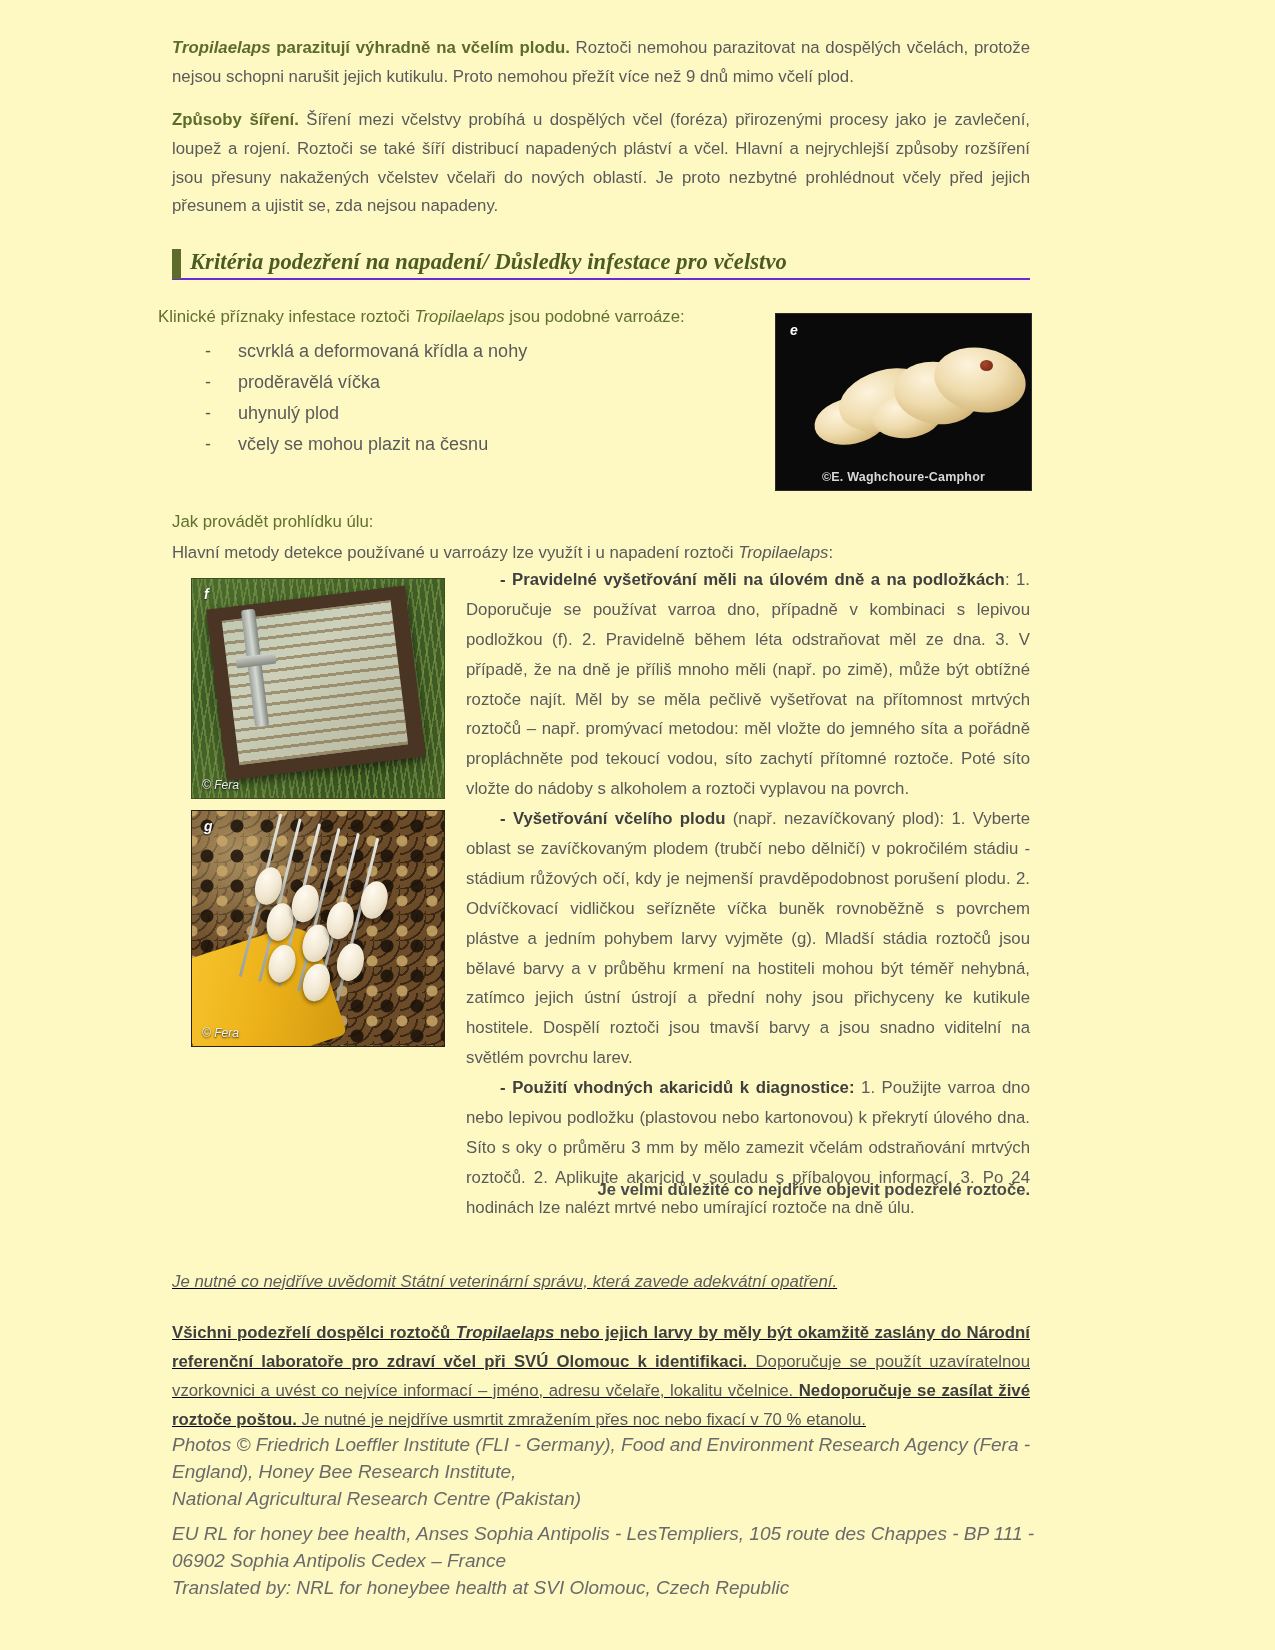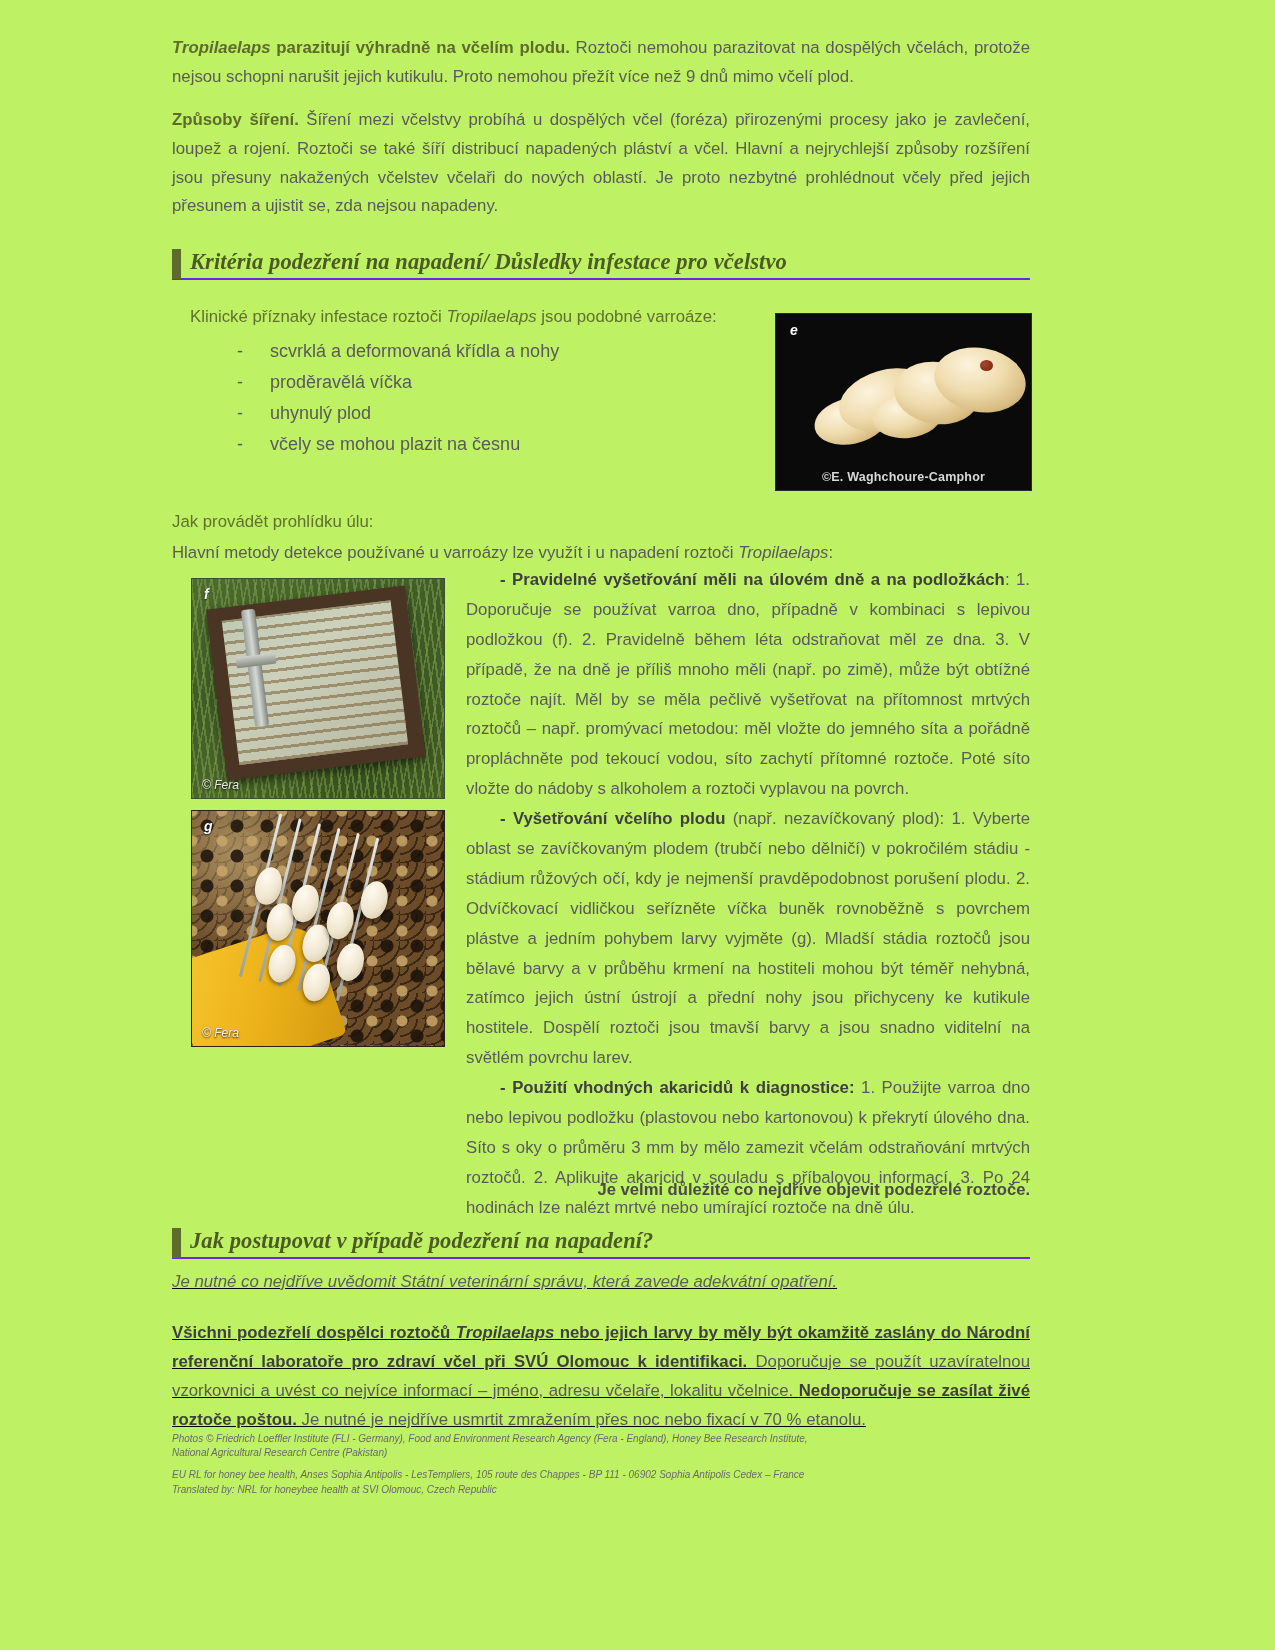--- a/index.html
+++ b/index.html
@@ -12,21 +12,21 @@
     height: 1650px;
     font-family: "Liberation Sans", sans-serif;
     position: relative;
     overflow: hidden;
   }
   .page {
     position: absolute;
     left: 0; top: 0;
     width: 1275px;
     height: 1650px;
-    background: #bef264;
+    background: #fef9c3;
   }
   .content {
     position: absolute;
     left: 172px;
     top: 34px;
     width: 858px;
   }
 
   
   p {
@@ -319,21 +319,21 @@
     color: #4a4a4a;
   }
 
   
   .footer {
     position: absolute;
     left: 172px;
     top: 1432px;
     width: 880px;
     font-style: italic;
-    font-size: 10px;
+    font-size: 19px;
     line-height: 1.42;
     color: #6a6a6a;
   }
   .footer .grp { margin-bottom: 8px; }
 </style>
 </head>
 <body>
 
 <div class="page">
 
@@ -345,21 +345,21 @@
 
     <p>
       <span class="bold-green">Způsoby šíření.</span><span> Šíření mezi včelstvy probíhá u dospělých včel (foréza) přirozenými procesy jako je zavlečení, loupež a rojení. Roztoči se také šíří distribucí napadených pláství a včel. Hlavní a nejrychlejší způsoby rozšíření jsou přesuny nakažených včelstev včelaři do nových oblastí. Je proto nezbytné prohlédnout včely před jejich přesunem a ujistit se, zda nejsou napadeny.</span>
     </p>
   </div>
 
   <div class="block" style="left:172px; top:249px; width:858px;">
     <div class="section-head">Kritéria podezření na napadení/ Důsledky infestace pro včelstvo</div>
   </div>
 
-  <div class="block" style="left:190px; top:303px; width:580px;">
+  <div class="block" style="left:158px; top:303px; width:580px;">
     <p style="margin-bottom:4px;">
       <span class="green-text">Klinické příznaky infestace roztoči </span><span class="green-text ital">Tropilaelaps</span><span class="green-text"> jsou podobné varroáze:</span>
     </p>
     <ul class="dashlist">
       <li>scvrklá a deformovaná křídla a nohy</li>
       <li>proděravělá víčka</li>
       <li>uhynulý plod</li>
       <li>včely se mohou plazit na česnu</li>
     </ul>
   </div>
@@ -425,23 +425,20 @@
     <p class="indent-first">
       <span class="bold-dark">- Vyšetřování včelího plodu</span><span> (např. nezavíčkovaný plod): 1. Vyberte oblast se zavíčkovaným plodem (trubčí nebo dělničí) v pokročilém stádiu - stádium růžových očí, kdy je nejmenší pravděpodobnost porušení plodu. 2. Odvíčkovací vidličkou seřízněte víčka buněk rovnoběžně s povrchem plástve a jedním pohybem larvy vyjměte (g). Mladší stádia roztočů jsou bělavé barvy a v průběhu krmení na hostiteli mohou být téměř nehybná, zatímco jejich ústní ústrojí a přední nohy jsou přichyceny ke kutikule hostitele. Dospělí roztoči jsou tmavší barvy a jsou snadno viditelní na světlém povrchu larev.</span>
     </p>
     <p class="indent-first">
       <span class="bold-dark">- Použití vhodných akaricidů k diagnostice:</span><span> 1. Použijte varroa dno nebo lepivou podložku (plastovou nebo kartonovou) k překrytí úlového dna. Síto s oky o průměru 3 mm by mělo zamezit včelám odstraňování mrtvých roztočů. 2. Aplikujte akaricid v souladu s příbalovou informací. 3. Po 24 hodinách lze nalézt mrtvé nebo umírající roztoče na dně úlu.</span>
     </p>
   </div>
 
   <div class="center-bold">Je velmi důležité co nejdříve objevit podezřelé roztoče.</div>
 
-  <div class="block" style="left:172px; top:1228px; width:858px;">
-    <div class="section-head">Jak postupovat v případě podezření na napadení?</div>
-  </div>
 
   <div class="block" style="left:172px; top:1268px; width:858px;text-decoration:underline;">
     <p class="ital" style="margin-bottom:22px; color:#5d5d5d;">Je nutné co nejdříve uvědomit Státní veterinární správu, která zavede adekvátní opatření.</p>
     <p>
       <span class="bold-dark">Všichni podezřelí dospělci roztočů </span><span class="bold-dark ital">Tropilaelaps</span><span class="bold-dark"> nebo  jejich larvy by měly být okamžitě zaslány do Národní referenční laboratoře pro zdraví včel při SVÚ Olomouc k identifikaci.</span><span> Doporučuje se použít uzavíratelnou vzorkovnici a uvést co nejvíce informací – jméno, adresu včelaře, lokalitu včelnice. </span><span class="bold-dark">Nedoporučuje se zasílat živé roztoče poštou.</span><span> Je nutné je nejdříve usmrtit zmražením přes noc nebo fixací v 70 % etanolu.</span>
     </p>
   </div>
 
   <div class="footer">
     <div class="grp">

